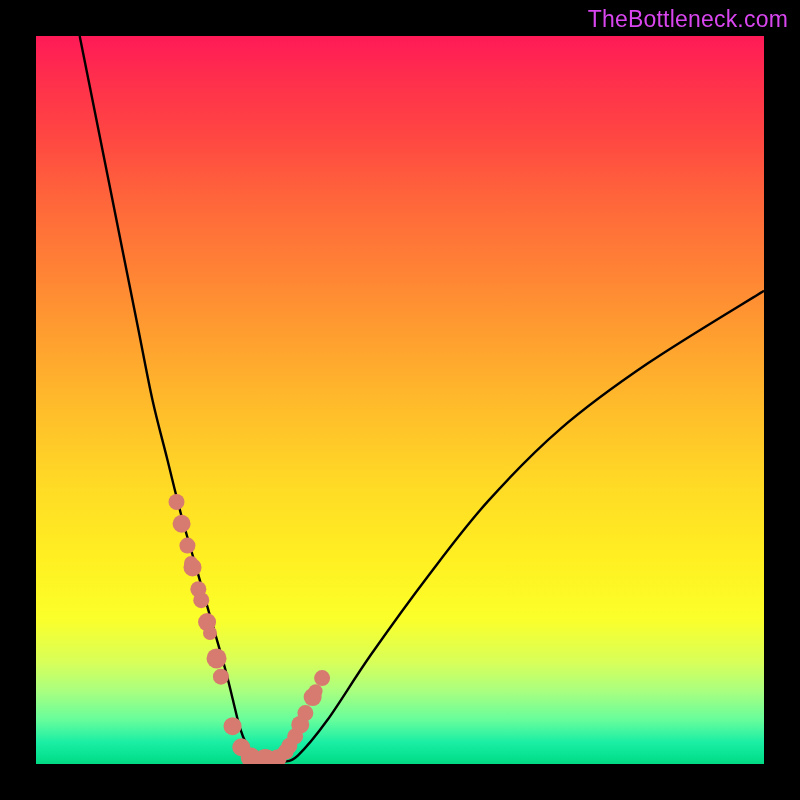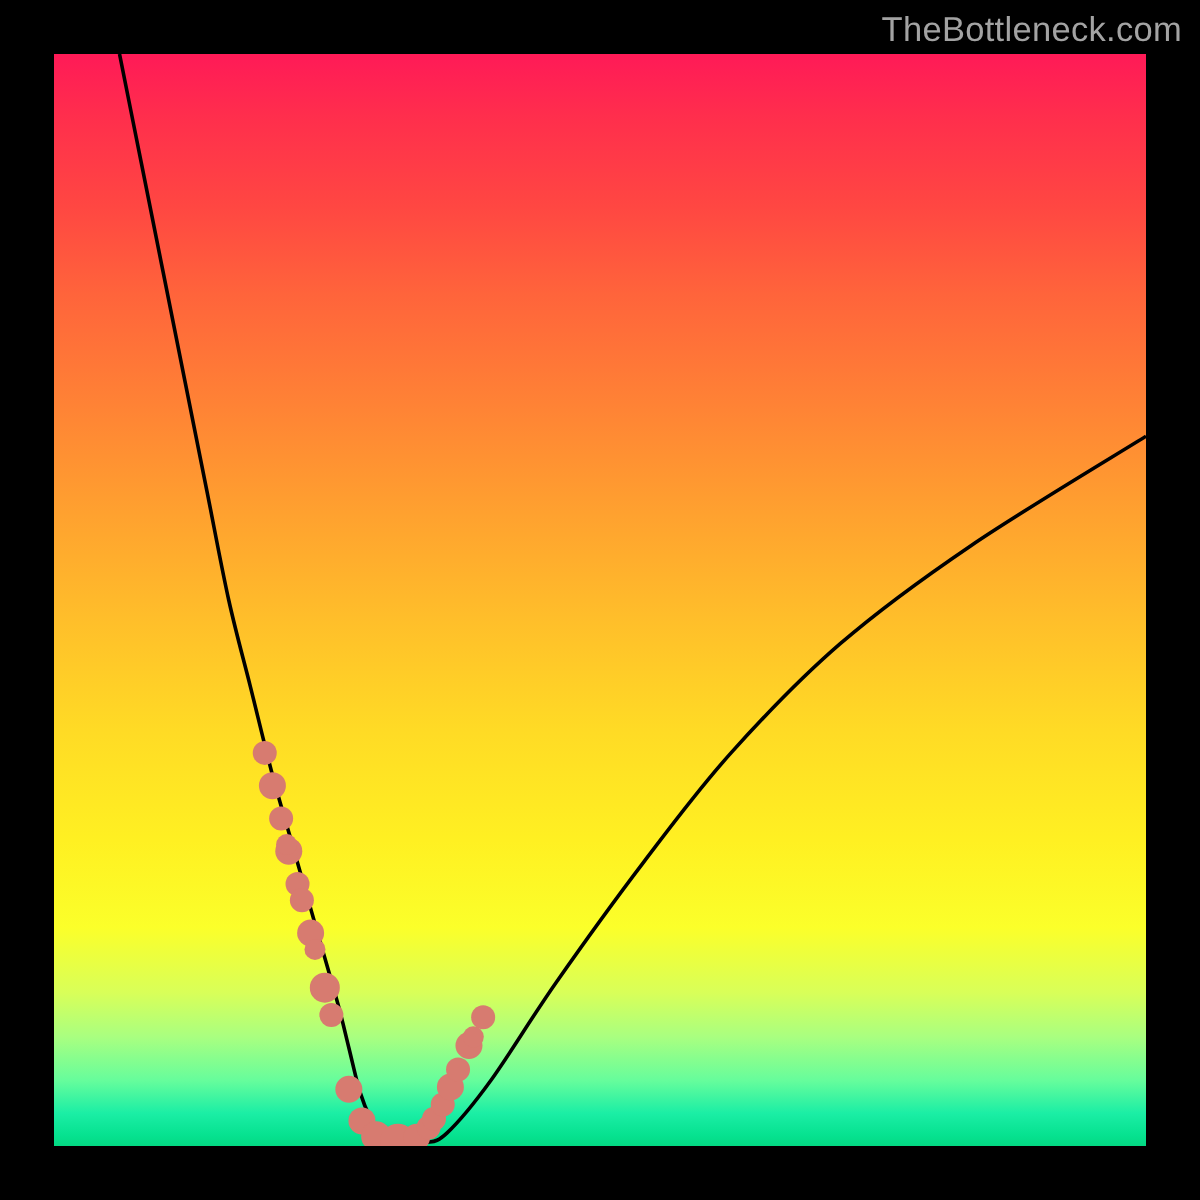--- a/index.html
+++ b/index.html
@@ -35,21 +35,21 @@
       #66fd9c 94%,
       #1beea5 97%,
       #06e290 99%,
       #03d983 100%
     );
   }
   .watermark {
     position: absolute;
     top: 6px;
     right: 12px;
-    color: #a3a3a3;
+    color: #d946ef;
     font-size: 23px;
     font-weight: 500;
     letter-spacing: 0.2px;
   }
   svg.curve {
     position: absolute;
     left: 0; top: 0;
     width: 728px; height: 728px;
   }
   .marker {

